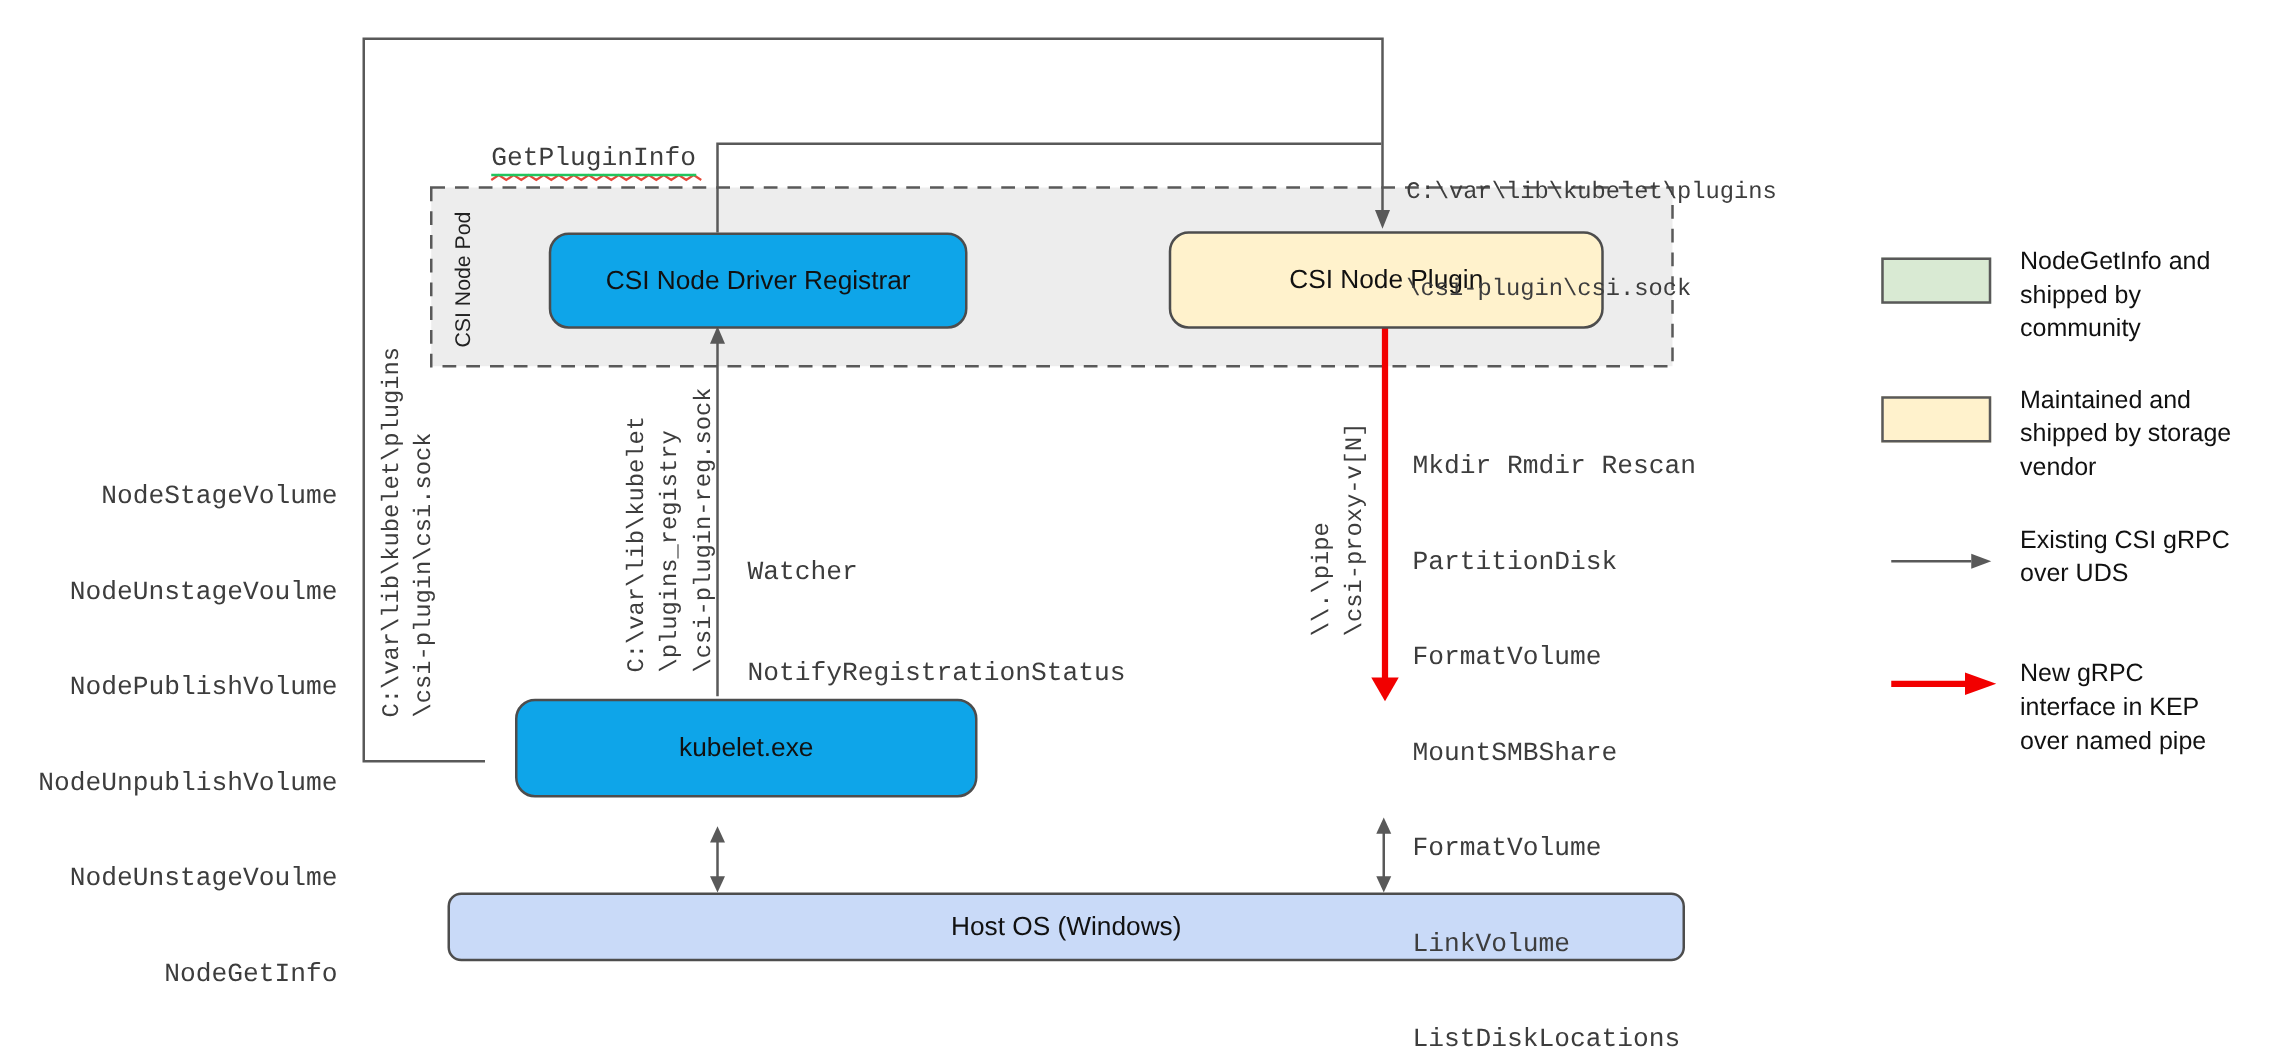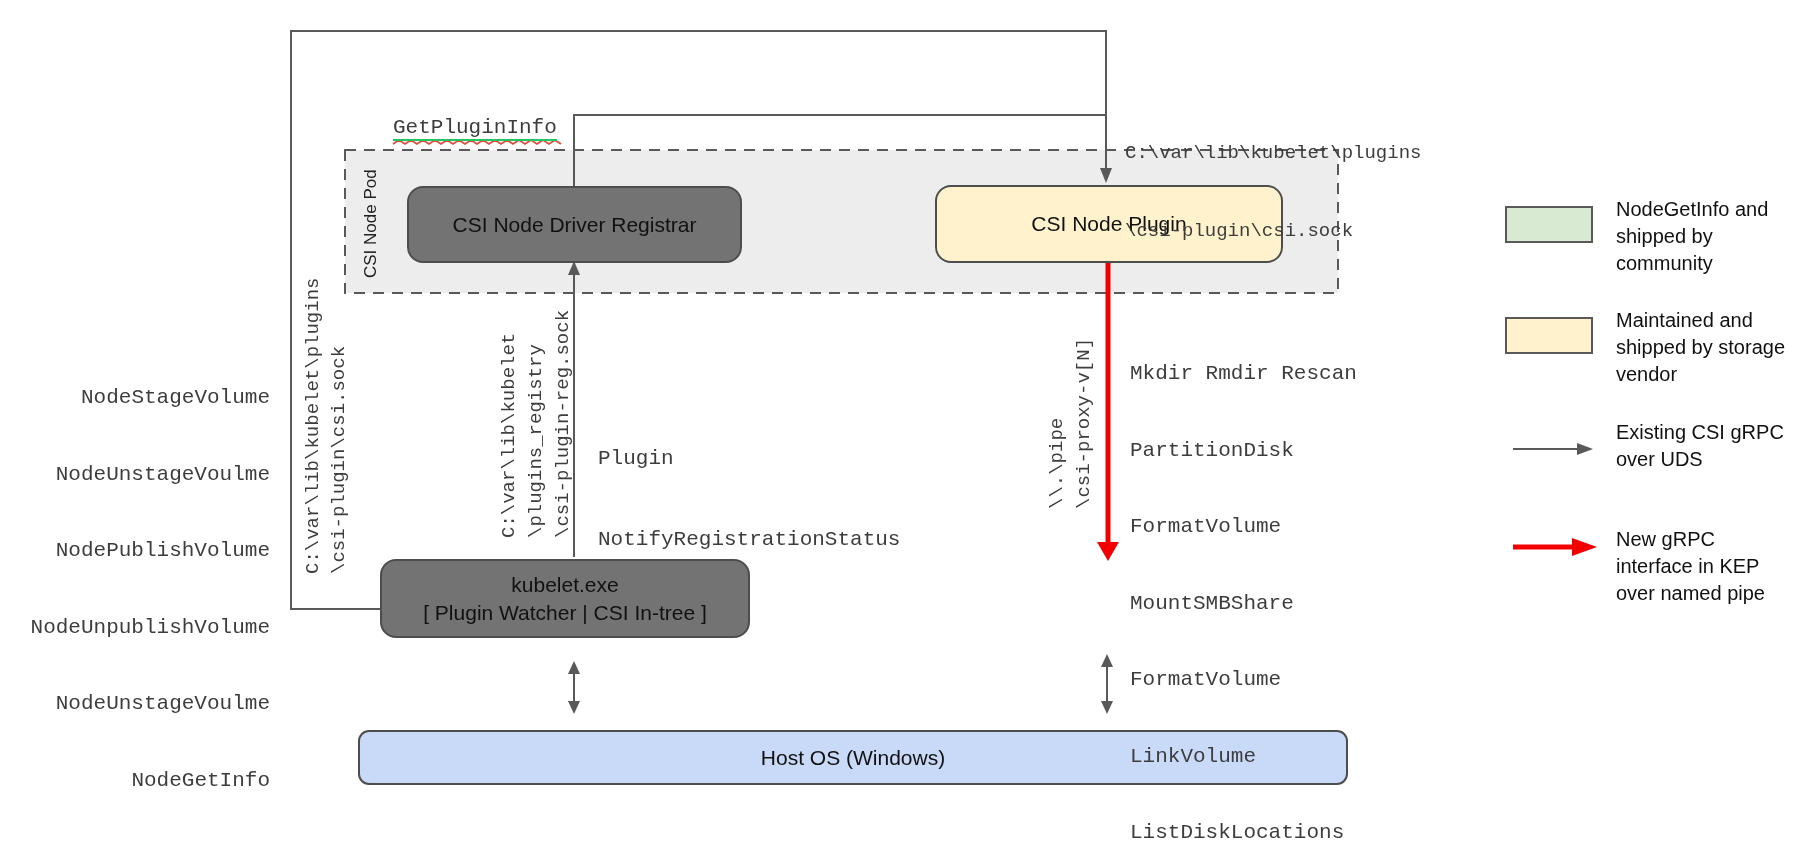--- a/index.html
+++ b/index.html
@@ -14,23 +14,23 @@
   .redah{ fill:#f20000; stroke:none; }
   .sq   { fill:none; stroke:#e5493a; stroke-width:1.8; }
   .podrect { fill:#ededed; stroke:#595959; stroke-width:2; }
 
   .node {
     position:absolute; z-index:3; display:flex; flex-direction:column;
     align-items:center; justify-content:center; text-align:center;
     border:2px solid #4d4d4d; border-radius:16px; box-sizing:border-box;
     font-size:21px; color:#111111;
   }
-  .green  { background:#737373; }
+  .green  { background:#0ea5e9;margin-left:32px; }
   .yellow { background:#fff2cc; }
-  .blue   { background:#c9daf8;margin-top:16px; }
+  .blue   { background:#c9daf8; }
 
   .registrar { left:407px; top:186px; width:335px; height:77px; }
   .plugin    { left:935px; top:185px; width:348px; height:78px; }
   .kubelet   { left:380px; top:559px; width:370px; height:79px; line-height:28px; }
   .proxy     { left:962px; top:559px; width:291px; height:94px; }
   .host      { left:358px; top:714px; width:990px; height:55px; border-radius:11px; }
 
   .txt { position:absolute; z-index:4; }
   .mono {
     font-family:"Liberation Mono","DejaVu Sans Mono",monospace;
@@ -110,21 +110,20 @@
   <div class="node green registrar">
     <span>CSI Node Driver Registrar</span>
   </div>
 
   <div class="node yellow plugin">
     <span>CSI Node Plugin</span>
   </div>
 
   <div class="node green kubelet">
     <div>kubelet.exe</div>
-    <div>[ Plugin Watcher | CSI In-tree ]</div>
   </div>
 
 
   <div class="node blue host">
     <span>Host OS (Windows)</span>
   </div>
 
   <div class="vtext pod-label">CSI Node Pod</div>
 
   <div class="txt mono getplugininfo">GetPluginInfo</div>
@@ -144,21 +143,21 @@
     <div>\plugins_registry</div>
     <div>\csi-plugin-reg.sock</div>
   </div>
 
   <div class="vtext mono vpipe">
     <div>\\.\pipe</div>
     <div>\csi-proxy-v[N]</div>
   </div>
 
   <div class="txt mono reg-calls">
-    <div>Plugin</div>
+    <div>Watcher</div>
     <div>NotifyRegistrationStatus</div>
   </div>
 
   <div class="txt mono calls-big node-calls">
     <div>NodeStageVolume</div>
     <div>NodeUnstageVoulme</div>
     <div>NodePublishVolume</div>
     <div>NodeUnpublishVolume</div>
     <div>NodeUnstageVoulme</div>
     <div>NodeGetInfo</div>

